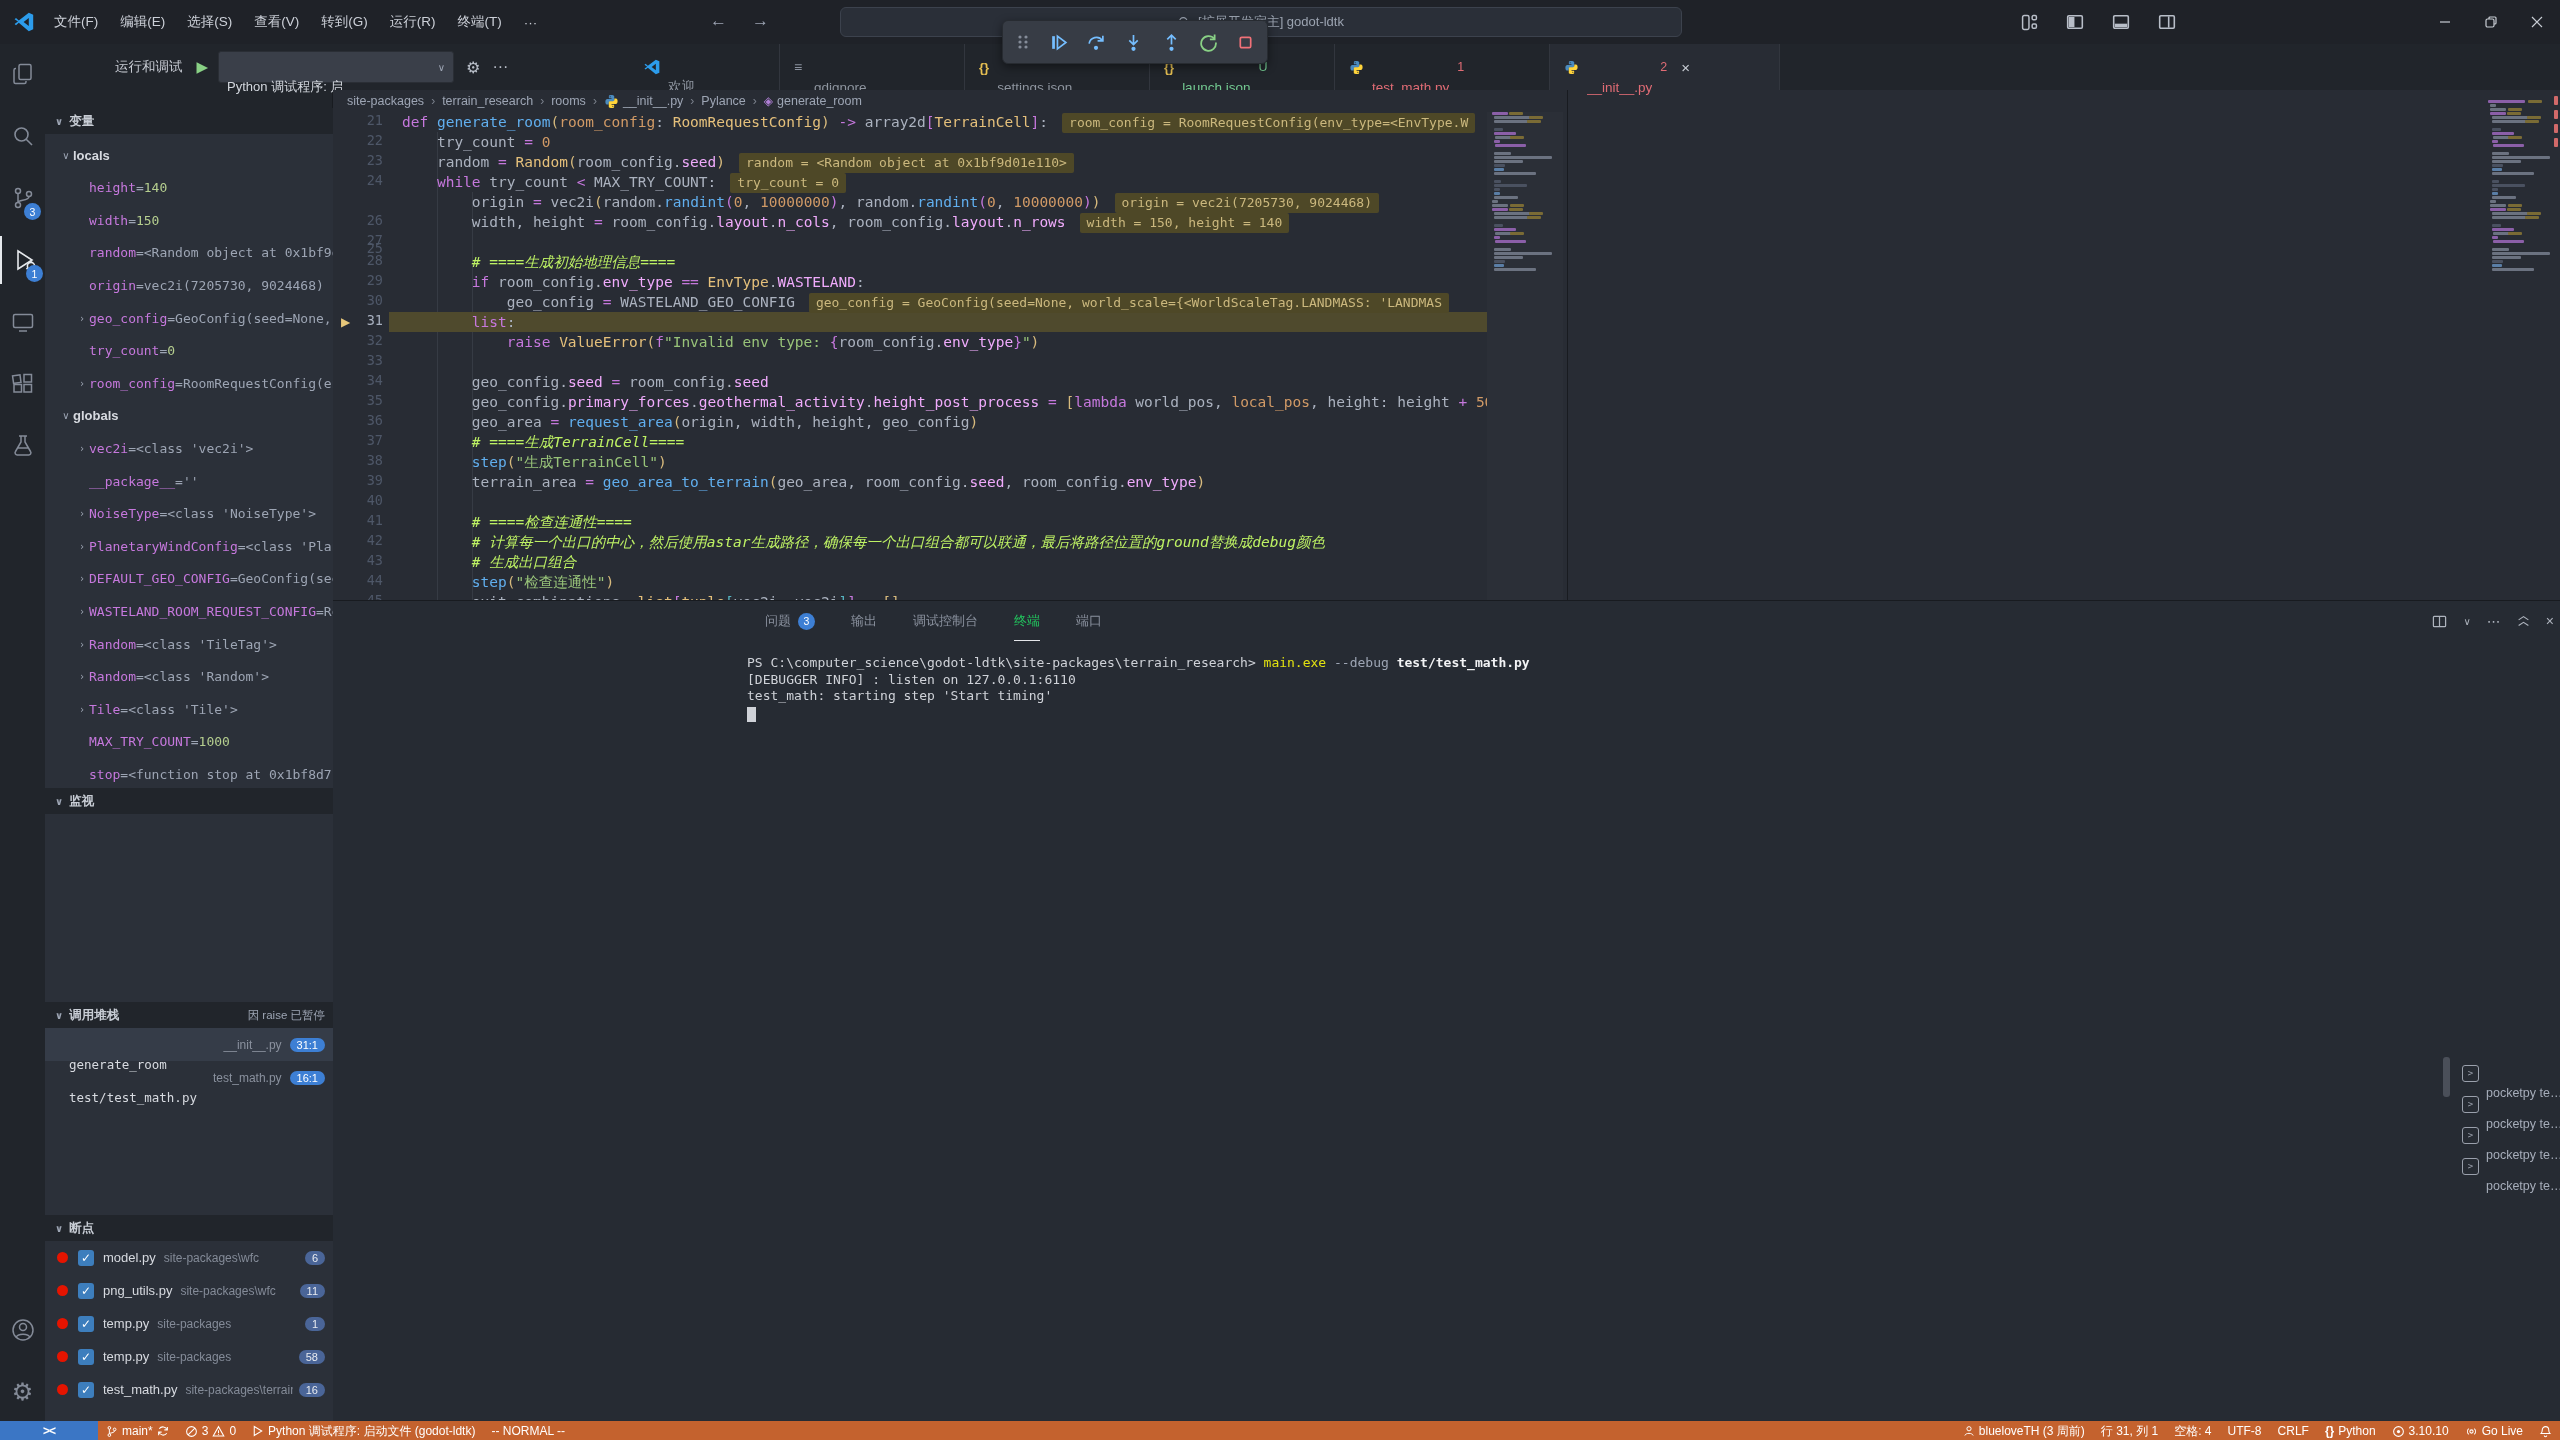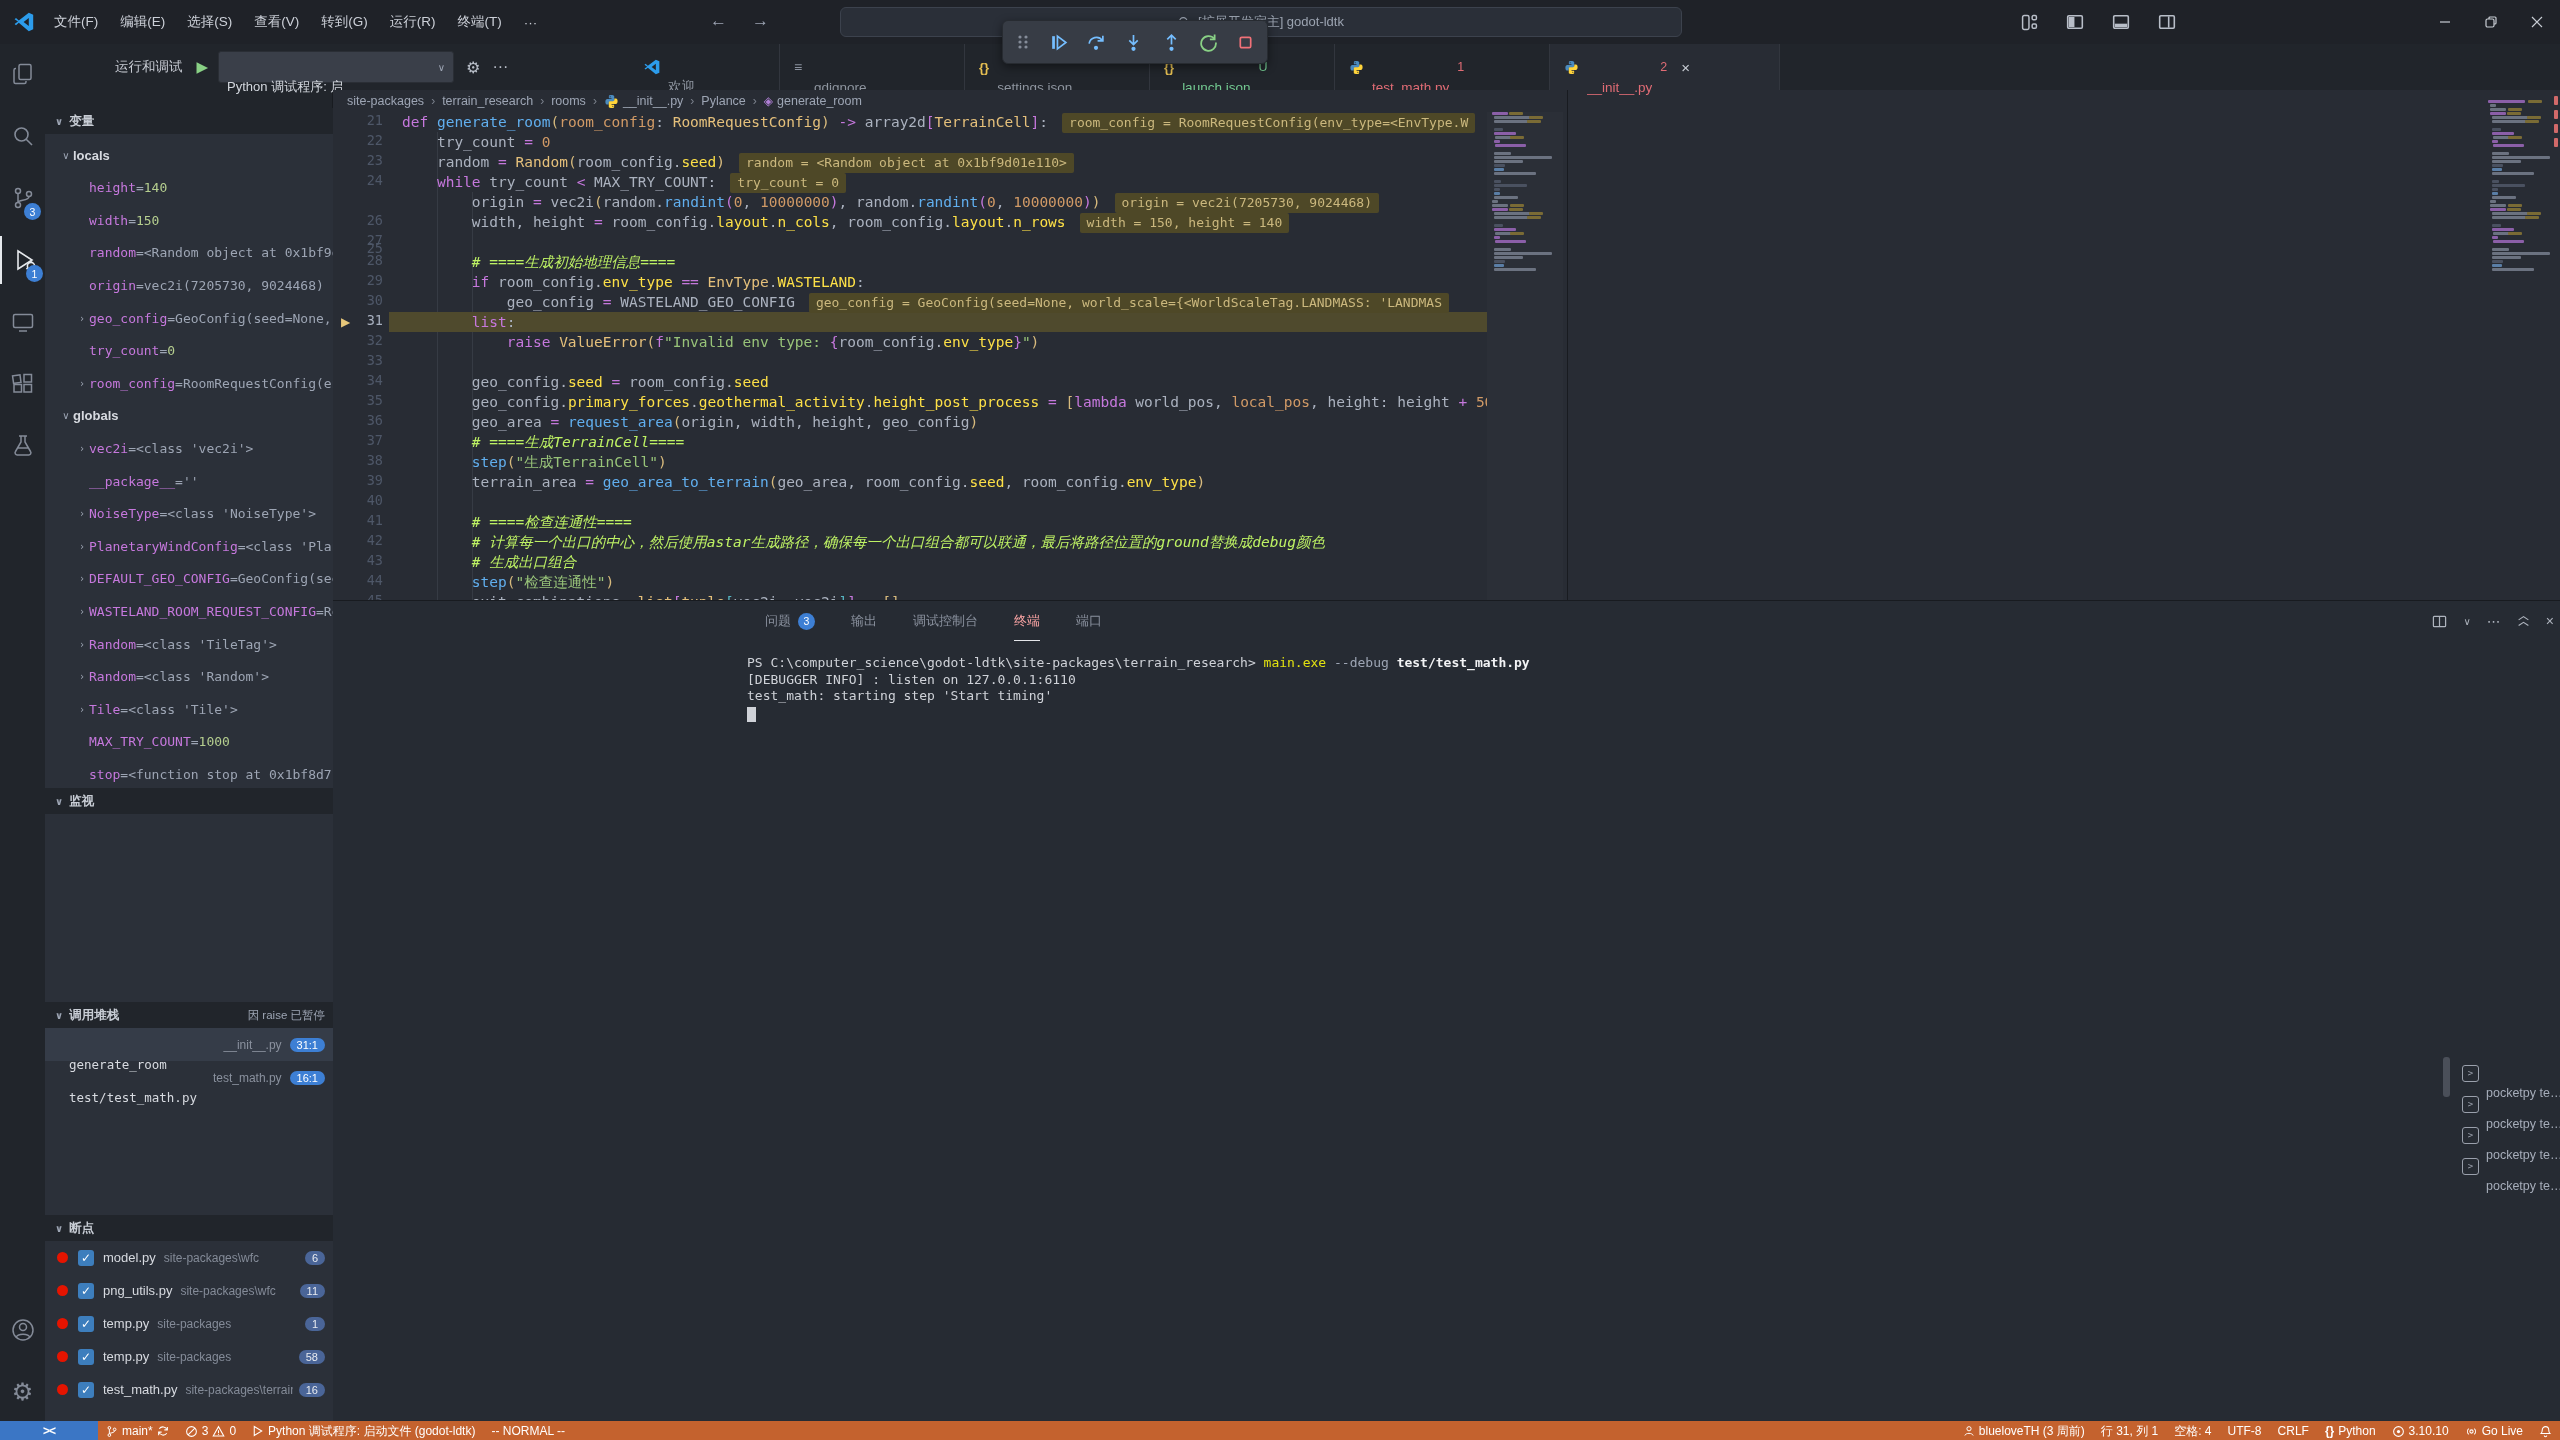--- a/index.html
+++ b/index.html
@@ -79,31 +79,31 @@
   .bc-sep{color:#7A808C;font-size:12px;}
   .gutter-num{position:absolute;width:50px;text-align:right;font-size:13.5px;color:#4E5768;font-family:"DejaVu Sans Mono",monospace;}
   .gutter-num.cur{color:#A8B0BF;}
   #curline{position:absolute;left:56px;width:1098px;height:20px;background:#4F4A2D;}
   #curarrow{position:absolute;left:8px;color:#E8C87B;font-size:12px;}
   .codeline{position:absolute;left:69px;height:20px;font-size:14.5px;line-height:20px;white-space:pre;font-family:"DejaVu Sans Mono","Liberation Mono",monospace;}
   .hint{display:inline-block;background:#4E4827;color:#CBB87E;font-size:13px;padding:0 7px;margin-left:14px;border-radius:2px;}
   .guide{position:absolute;width:1px;background:#363B44;}
   .tk-kw{color:#C678DD;} .tk-fn{color:#61AFEF;} .tk-cls{color:#E5C07B;} .tk-num{color:#D19A66;}
   .tk-str{color:#98C379;} .tk-cmt{color:#bef264;font-style:italic;} .tk-txt{color:#ABB2BF;}
-  .tk-att{color:#fde047;} .tk-op{color:#C678DD;} .tk-prm{color:#D19A66;}
+  .tk-att{color:#f0abfc;} .tk-op{color:#C678DD;} .tk-prm{color:#D19A66;}
   .tk-b1{color:#D7BA7D;} .tk-b2{color:#C678DD;} .tk-b3{color:#56B6C2;}
   #minimap1{position:absolute;left:1154px;top:0;width:76px;height:510px;background:#2B2F37;}
   #editor2{position:absolute;left:1567px;top:90px;width:993px;height:510px;background:#282C34;border-left:1px solid #181B20;box-sizing:border-box;}
   .mmbar{position:absolute;height:2.5px;border-radius:1px;}
 
   
   #panel{position:absolute;left:333px;top:600px;width:2227px;height:821px;background:#262B33;border-top:1px solid #181B20;box-sizing:border-box;}
   #paneltabs{position:absolute;left:432px;top:0;height:40px;display:flex;align-items:center;gap:36px;}
   .ptab{font-size:13px;color:#8A919E;height:40px;display:flex;align-items:center;gap:7px;box-sizing:border-box;}
-  .ptab.active{color:#fca5a5;border-bottom:1.5px solid #E4E6EA;}
+  .ptab.active{color:#22c55e;border-bottom:1.5px solid #E4E6EA;}
   .ptab .pbadge{min-width:17px;height:17px;border-radius:9px;background:#3D7FD4;color:#fff;font-size:10.5px;display:flex;align-items:center;justify-content:center;}
   #panelicons{position:absolute;right:6px;top:0;height:40px;display:flex;align-items:center;gap:16px;color:#AEB4BE;font-size:14px;}
   .termline{position:absolute;left:414px;font-size:13px;line-height:16px;white-space:pre;font-family:"DejaVu Sans Mono",monospace;color:#CFD2D8;}
   .tt-y{color:#E2E210;} .tt-g{color:#9DA5B4;} .tt-b{color:#F2F3F5;font-weight:bold;}
   #termcursor{position:absolute;left:414px;width:9px;height:15px;background:#CFD2D8;}
   .sess-row{position:absolute;left:2129px;width:100px;height:28px;display:flex;align-items:center;gap:7px;font-size:12.5px;color:#A6ADBA;}
   .sess-ico{width:15px;height:15px;border:1.2px solid #9AA0AC;border-radius:3px;font-size:9px;display:flex;align-items:center;justify-content:center;color:#9AA0AC;flex:none;font-family:"DejaVu Sans Mono",monospace;}
   #panelscroll{position:absolute;left:2110px;top:456px;width:7px;height:40px;background:#4A4F59;border-radius:3px;}
 
   

